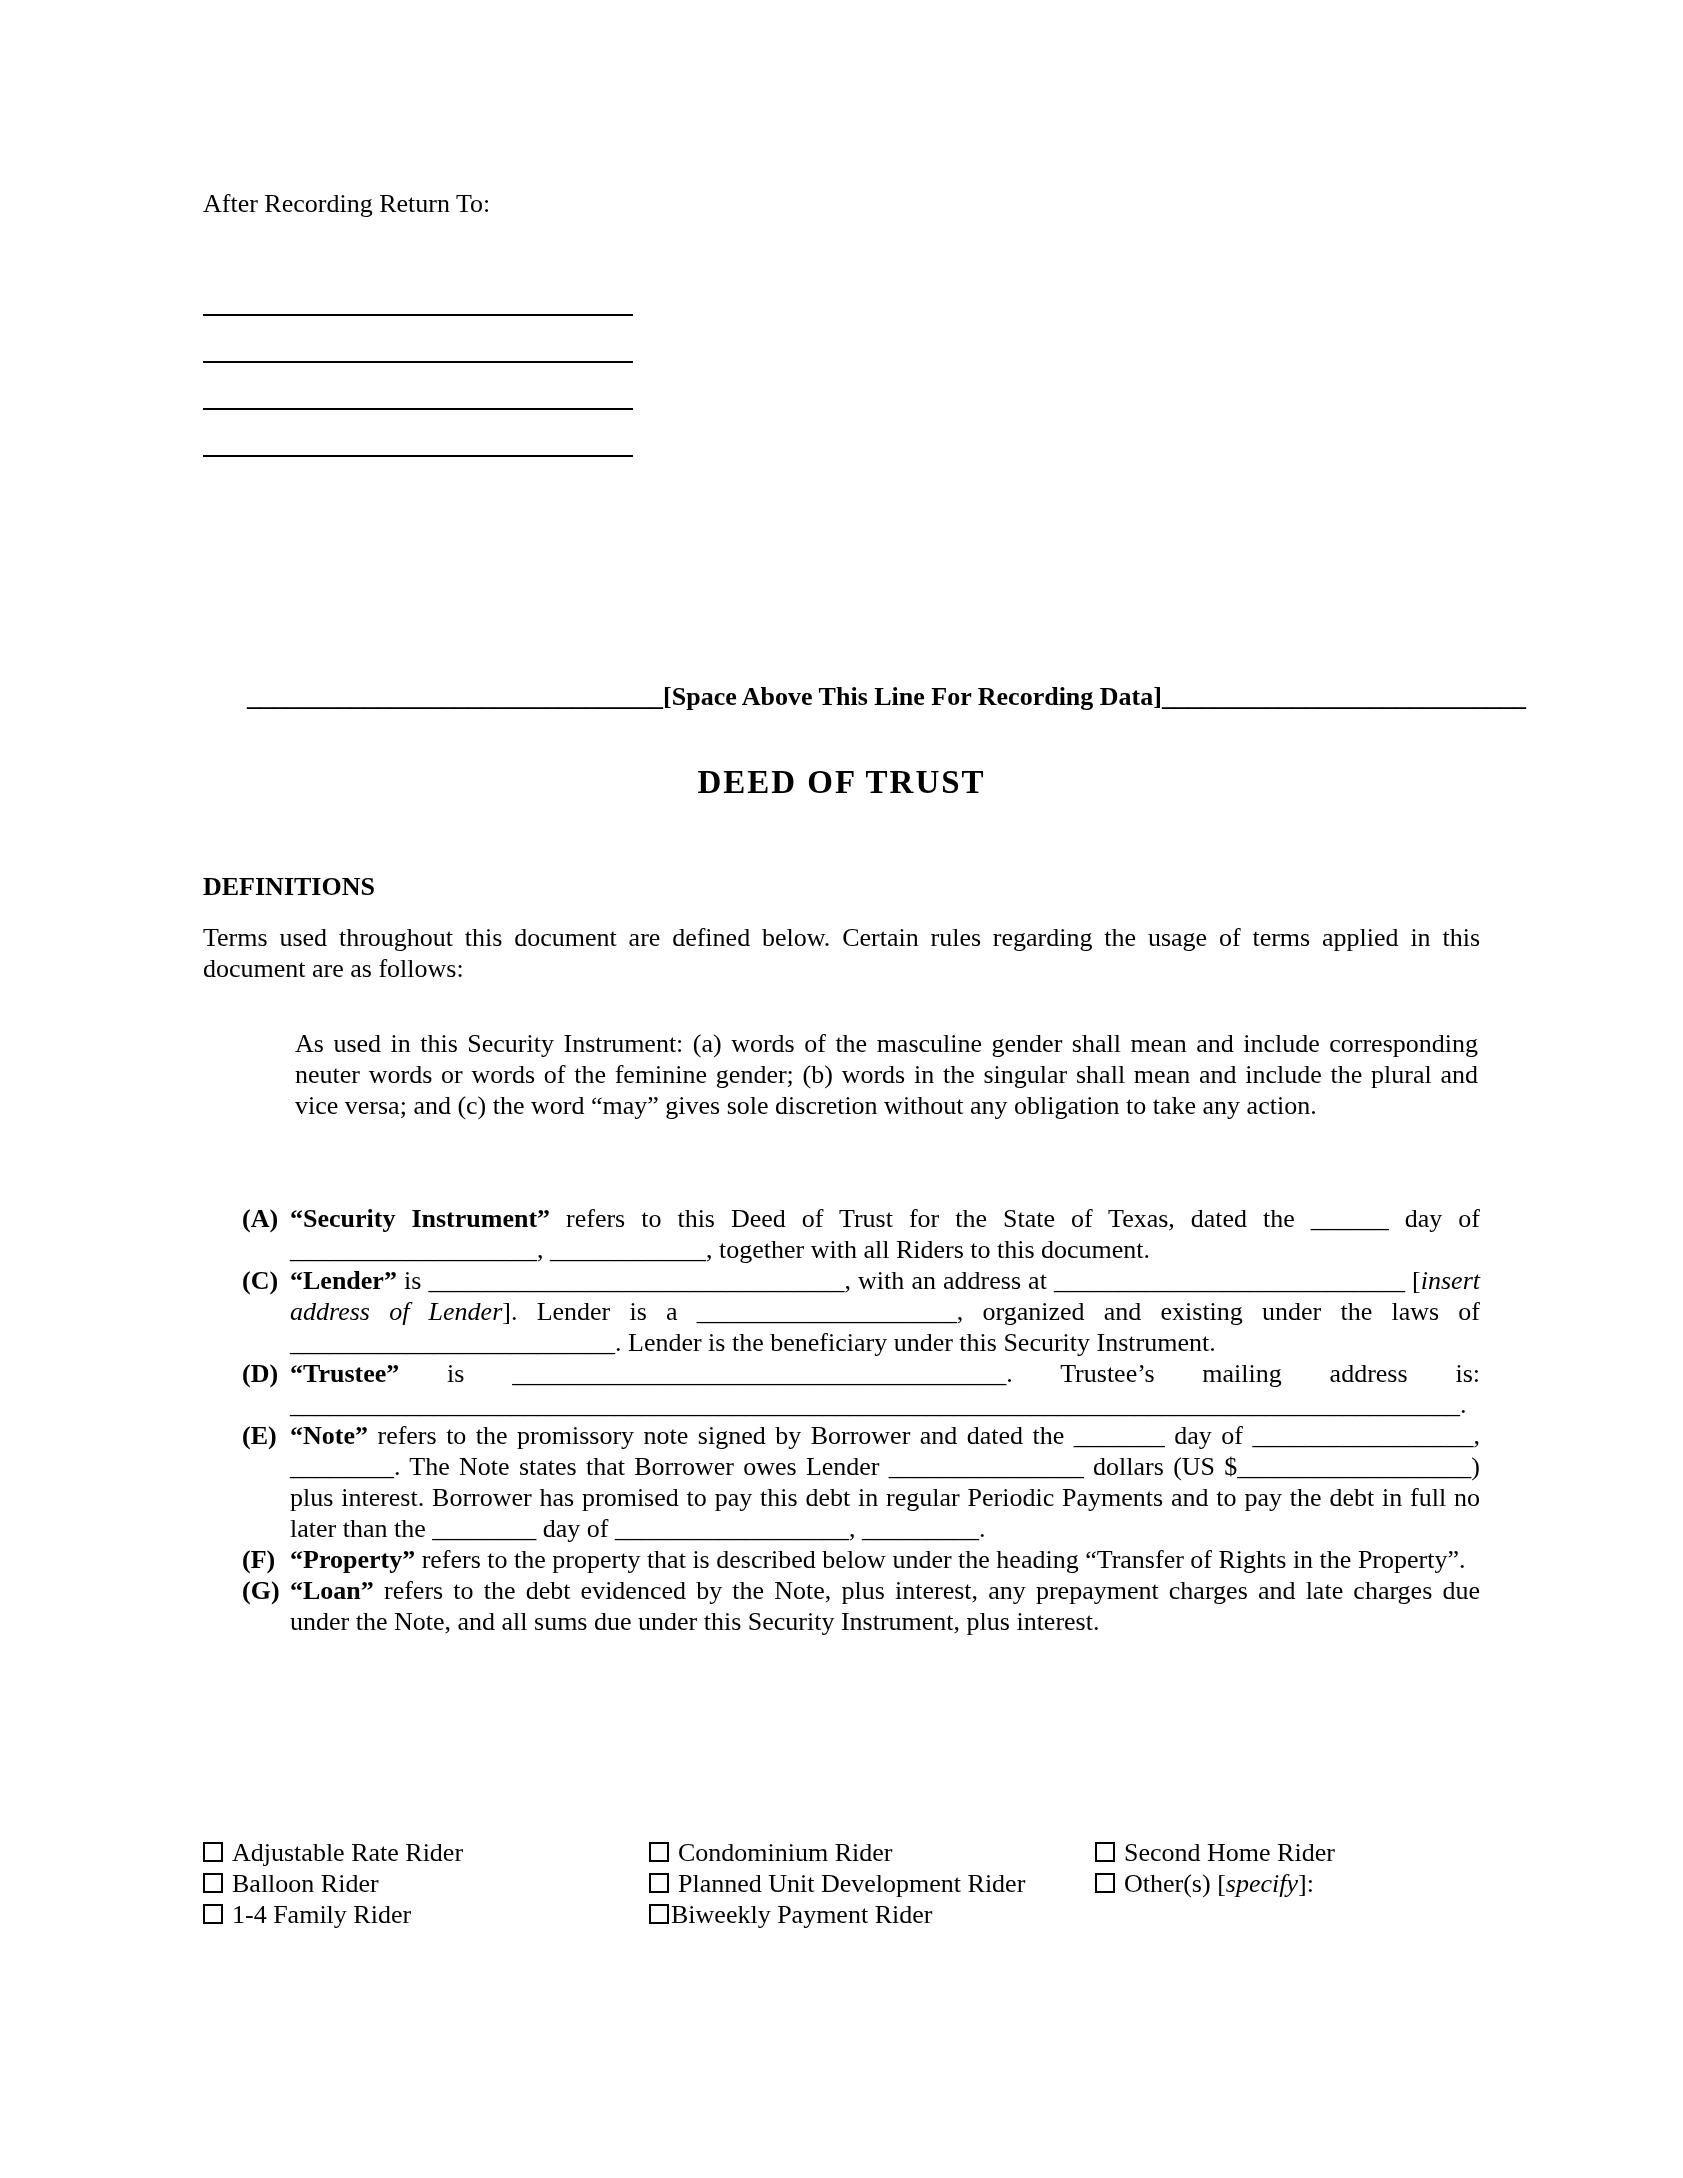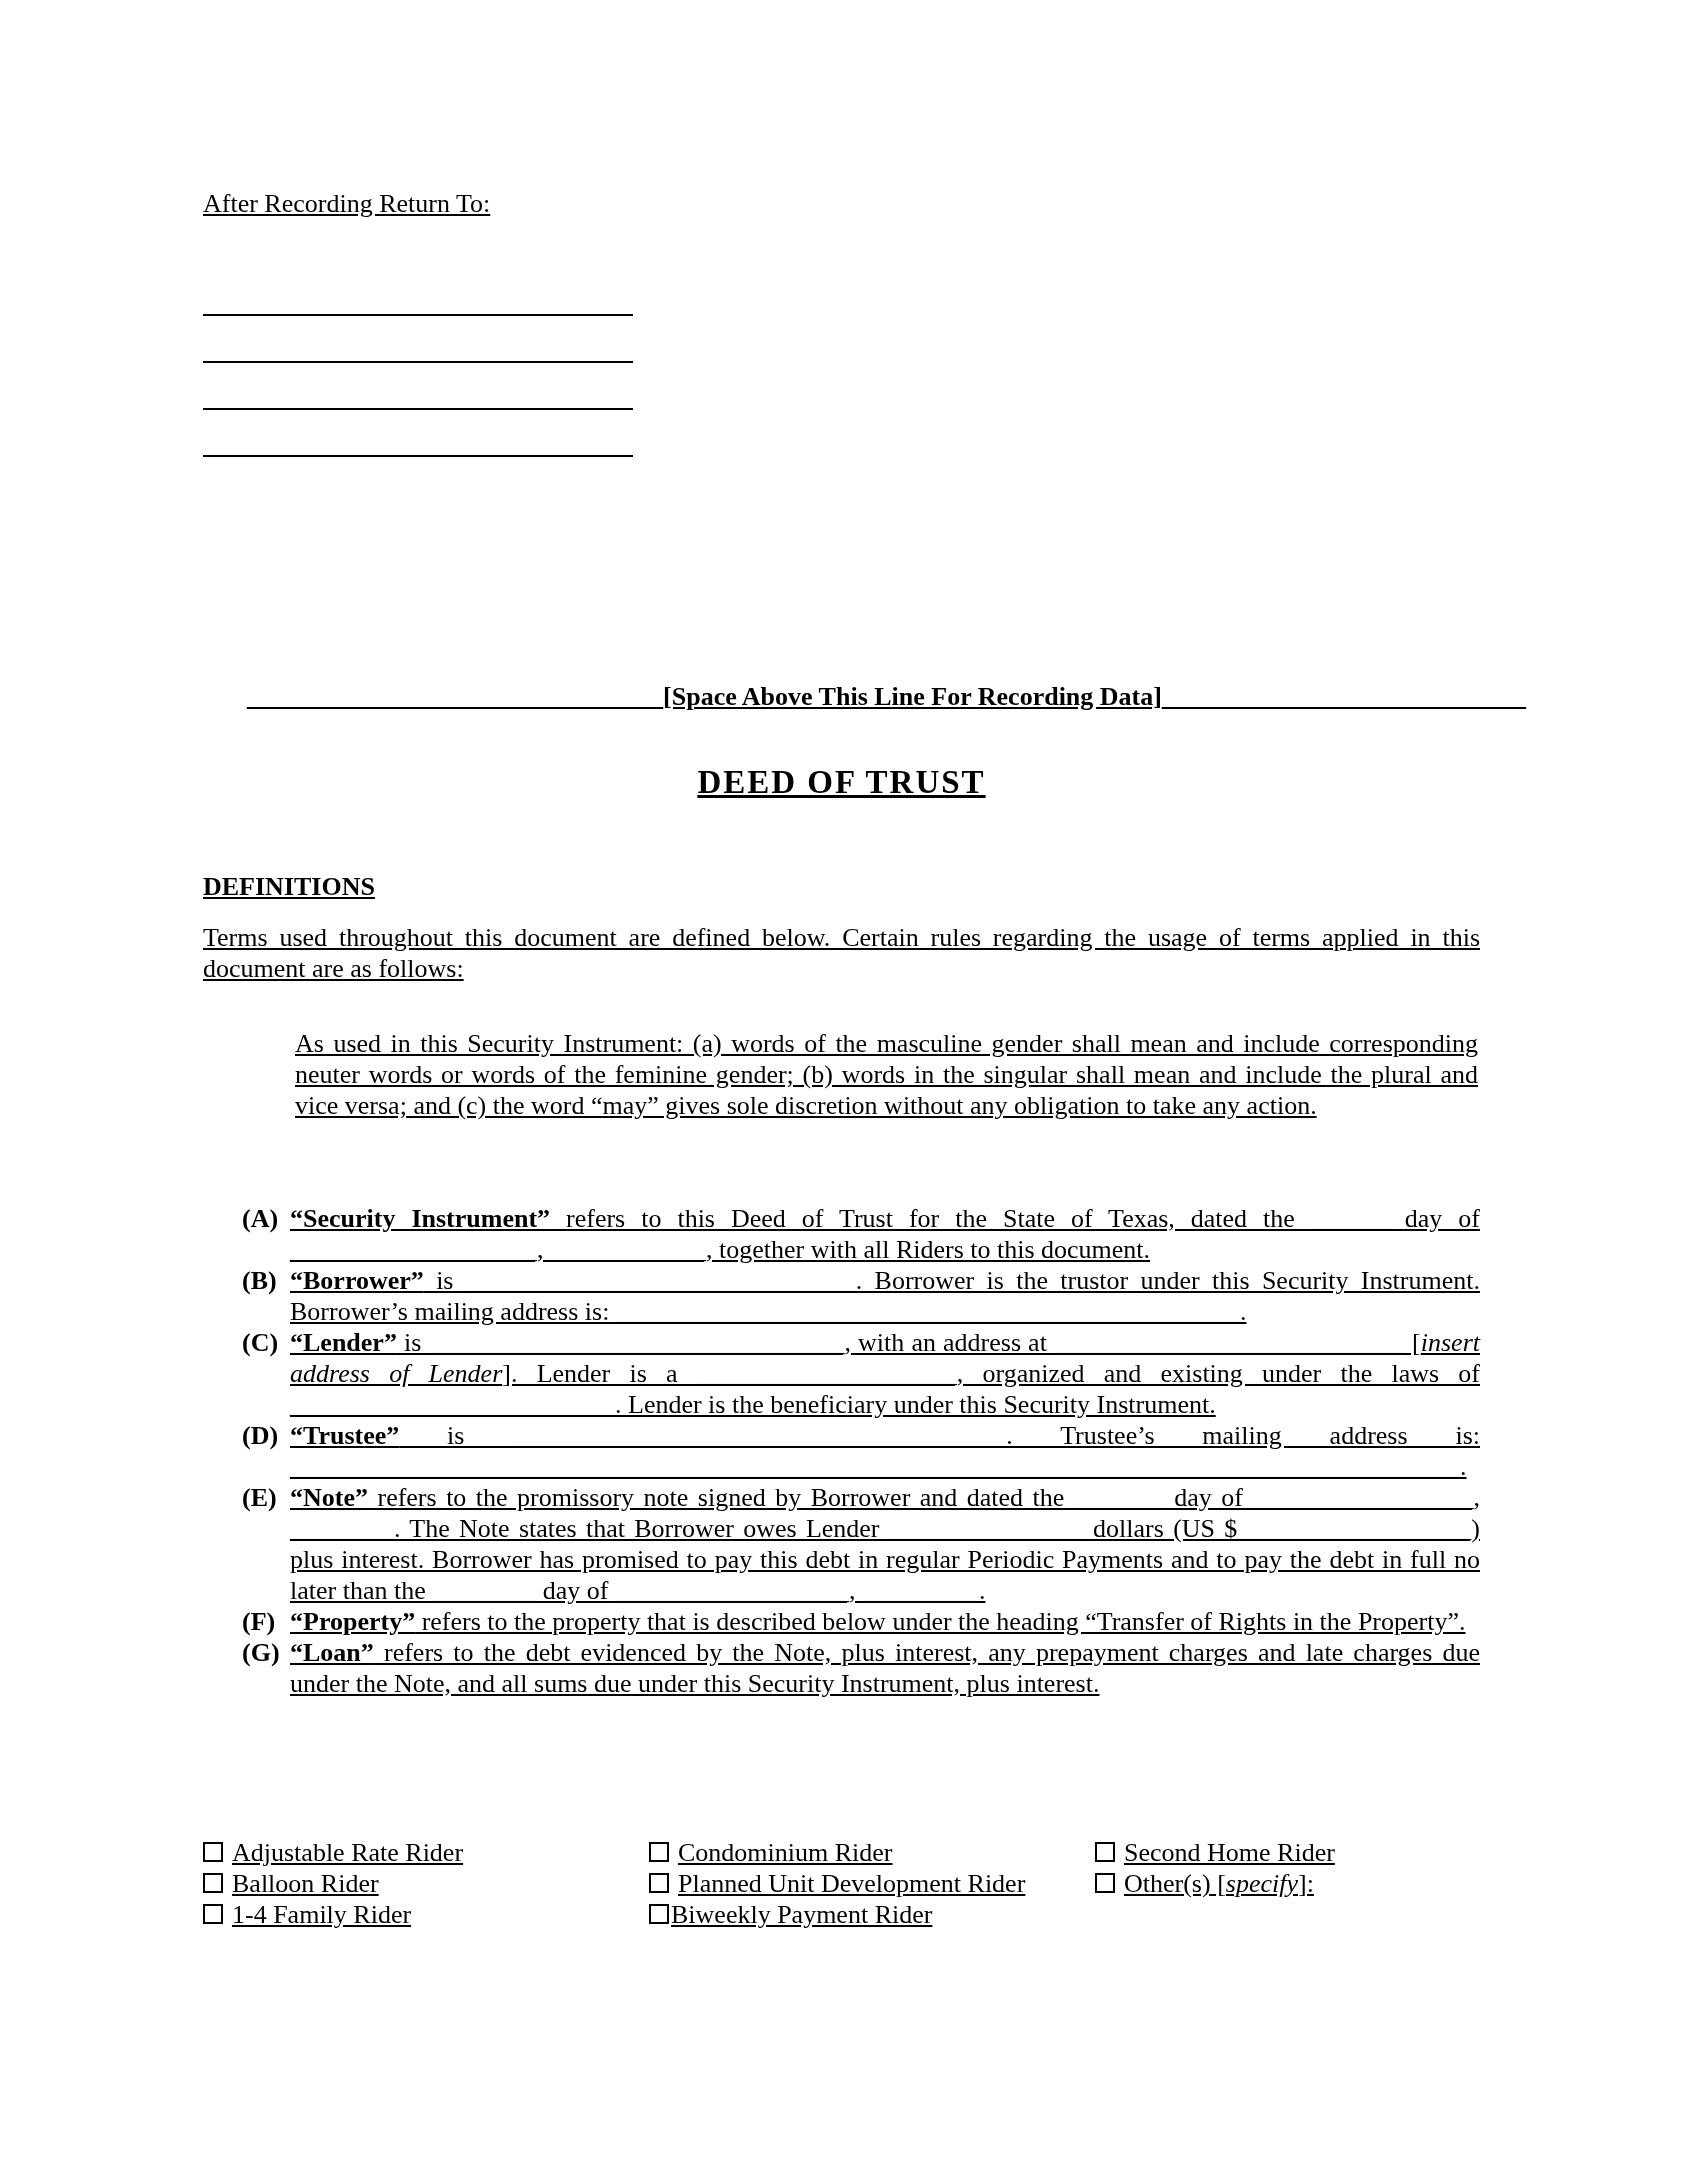--- a/index.html
+++ b/index.html
@@ -7,21 +7,21 @@
     position: relative;
     width: 1683px;
     height: 2178px;
     background: #ffffff;
     color: #000000;
     font-family: "Liberation Serif", "DejaVu Serif", serif;
     font-size: 26px;
     line-height: 31px;
     overflow: hidden;
   }
-  .abs { position: absolute; text-decoration: underline; }
+  .abs { position: absolute; }
 
   .after-label { left: 203px; top: 188px; }
 
   .return-lines { left: 203px; top: 269px; width: 430px; }
   .fill-line { height: 45px; border-bottom: 2px solid #000; }
 
   .divider { left: 0; top: 681px; width: 1683px; text-align: center; font-weight: bold; white-space: nowrap; padding-left: 45px; }
 
   .title { left: 0; top: 767px; width: 1683px; text-align: center; font-weight: bold; font-size: 33px; letter-spacing: 2px; }
 
@@ -71,21 +71,20 @@
   <div class="abs title">DEED OF TRUST</div>
 
   <div class="abs defs-heading">DEFINITIONS</div>
 
   <div class="abs intro">Terms used throughout this document are defined below. Certain rules regarding the usage of terms applied in this document are as follows:</div>
 
   <div class="abs usage">As used in this Security Instrument: (a) words of the masculine gender shall mean and include corresponding neuter words or words of the feminine gender; (b) words in the singular shall mean and include the plural and vice versa; and (c) the word “may” gives sole discretion without any obligation to take any action.</div>
 
   <div class="abs defs">
       <p class="def"><span class="marker">(A)</span><span class="seg-b">“Security Instrument”</span><span class="seg-n"> refers to this Deed of Trust for the State of Texas, dated the ______ day of ___________________, ____________, together with all Riders to this document.</span></p>
-      <p class="def"><span class="marker">(B)</span><span class="seg-b">“Borrower”</span><span class="seg-n"> is ______________________________. Borrower is the trustor under this Security Instrument. Borrower’s mailing address is: ________________________________________________.</span></p>
       <p class="def"><span class="marker">(C)</span><span class="seg-b">“Lender”</span><span class="seg-n"> is ________________________________, with an address at ___________________________ [</span><span class="seg-i">insert address of Lender</span><span class="seg-n">]. Lender is a ____________________, organized and existing under the laws of _________________________. Lender is the beneficiary under this Security Instrument.</span></p>
       <p class="def"><span class="marker">(D)</span><span class="seg-b">“Trustee”</span><span class="seg-n"> is ______________________________________. Trustee’s mailing address is: __________________________________________________________________________________________.</span></p>
       <p class="def"><span class="marker">(E)</span><span class="seg-b">“Note”</span><span class="seg-n"> refers to the promissory note signed by Borrower and dated the _______ day of _________________, ________. The Note states that Borrower owes Lender _______________ dollars (US $__________________) plus interest. Borrower has promised to pay this debt in regular Periodic Payments and to pay the debt in full no later than the ________ day of __________________, _________.</span></p>
       <p class="def"><span class="marker">(F)</span><span class="seg-b">“Property”</span><span class="seg-n"> refers to the property that is described below under the heading “Transfer of Rights in the Property”.</span></p>
       <p class="def"><span class="marker">(G)</span><span class="seg-b">“Loan”</span><span class="seg-n"> refers to the debt evidenced by the Note, plus interest, any prepayment charges and late charges due under the Note, and all sums due under this Security Instrument, plus interest.</span></p>
     </div>
 
   <div class="abs riders">
       <div class="rider-cell"><span class="cb"></span><span class="seg-n">Adjustable Rate Rider</span></div>
       <div class="rider-cell"><span class="cb"></span><span class="seg-n">Condominium Rider</span></div>

